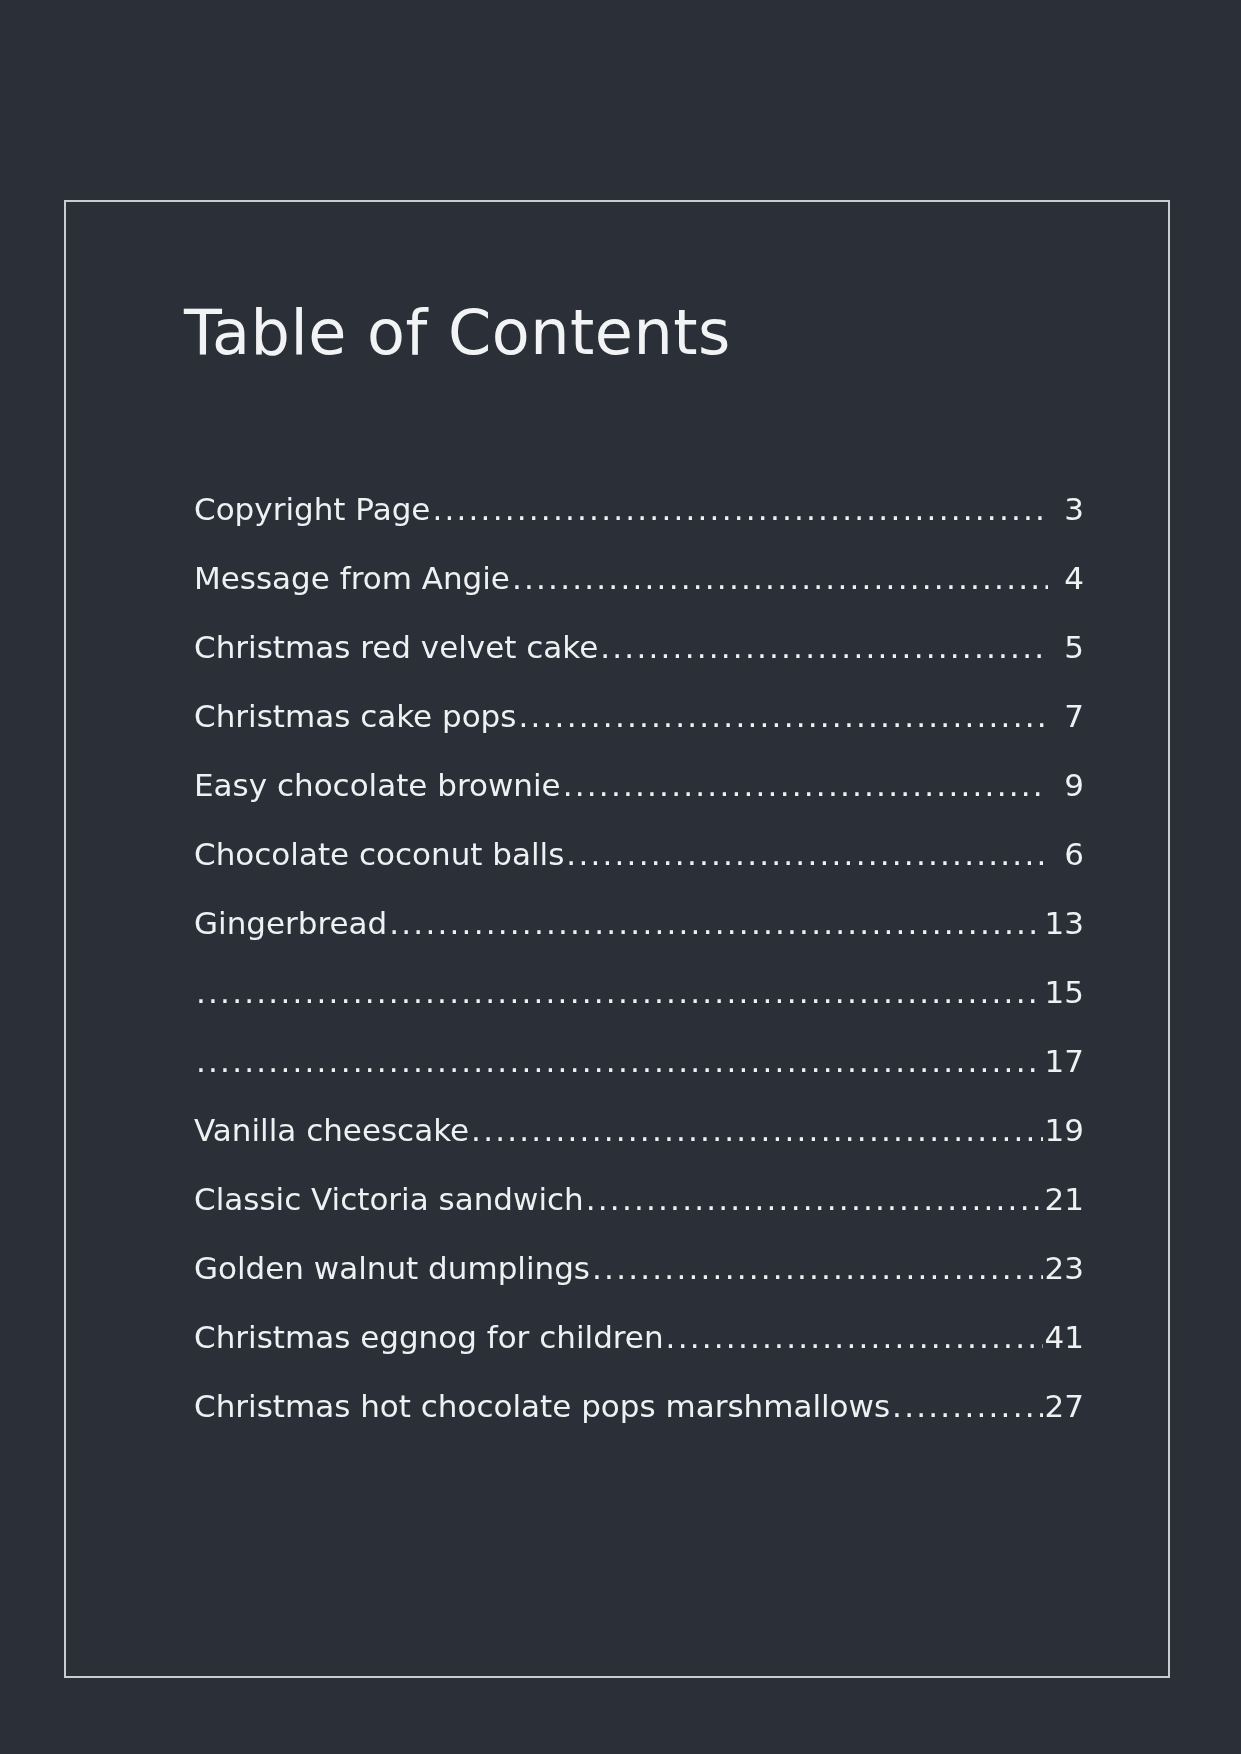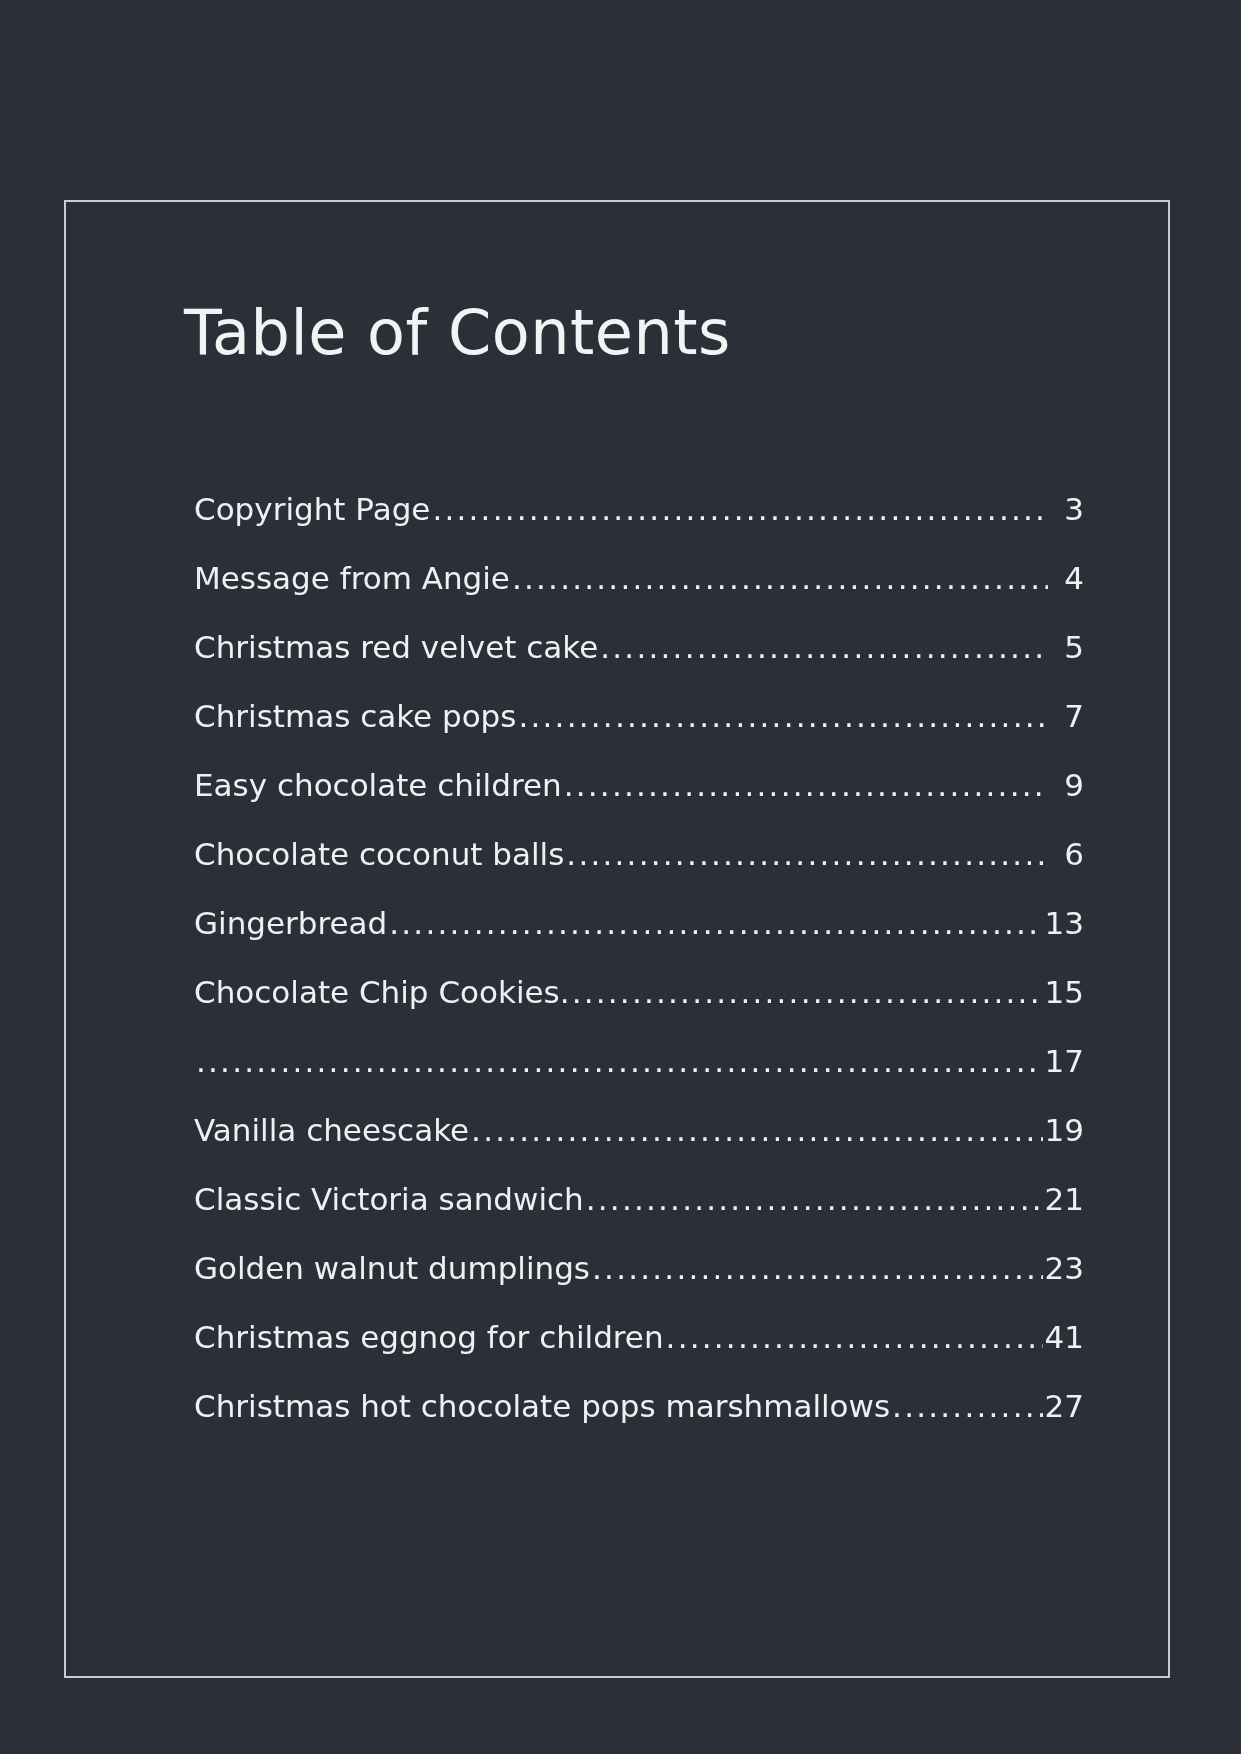--- a/index.html
+++ b/index.html
@@ -91,39 +91,38 @@
       <span class="toc-page">5</span>
     </div>
 
     <div class="toc-entry">
       <span class="toc-label">Christmas cake pops</span>
       <span class="toc-dots">................................................................................................</span>
       <span class="toc-page">7</span>
     </div>
 
     <div class="toc-entry">
-      <span class="toc-label">Easy chocolate children</span>
+      <span class="toc-label">Easy chocolate brownie</span>
       <span class="toc-dots">................................................................................................</span>
       <span class="toc-page">9</span>
     </div>
 
     <div class="toc-entry">
       <span class="toc-label">Chocolate coconut balls</span>
       <span class="toc-dots">................................................................................................</span>
       <span class="toc-page">6</span>
     </div>
 
     <div class="toc-entry">
       <span class="toc-label">Gingerbread</span>
       <span class="toc-dots">................................................................................................</span>
       <span class="toc-page">13</span>
     </div>
 
     <div class="toc-entry">
-      <span class="toc-label">Chocolate Chip Cookies.</span>
       <span class="toc-dots">................................................................................................</span>
       <span class="toc-page">15</span>
     </div>
 
     <div class="toc-entry">
       <span class="toc-dots">................................................................................................</span>
       <span class="toc-page">17</span>
     </div>
 
     <div class="toc-entry">

